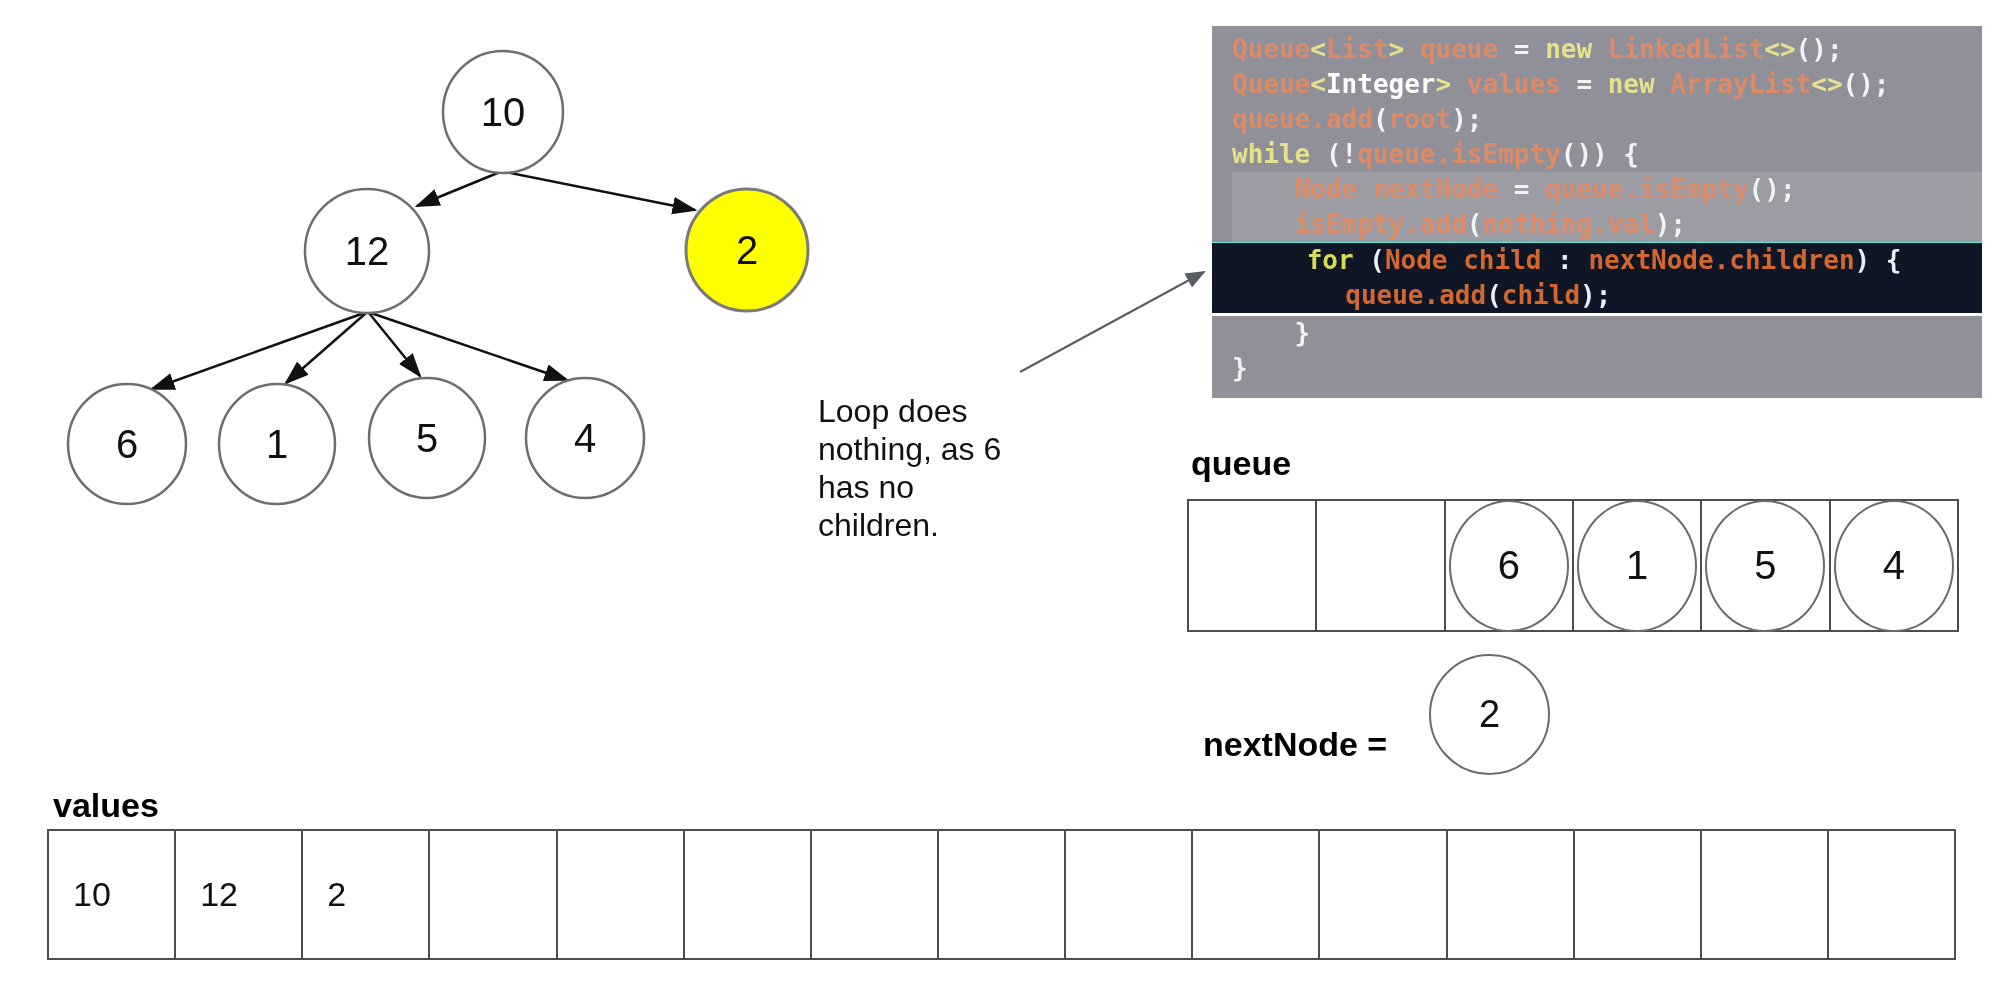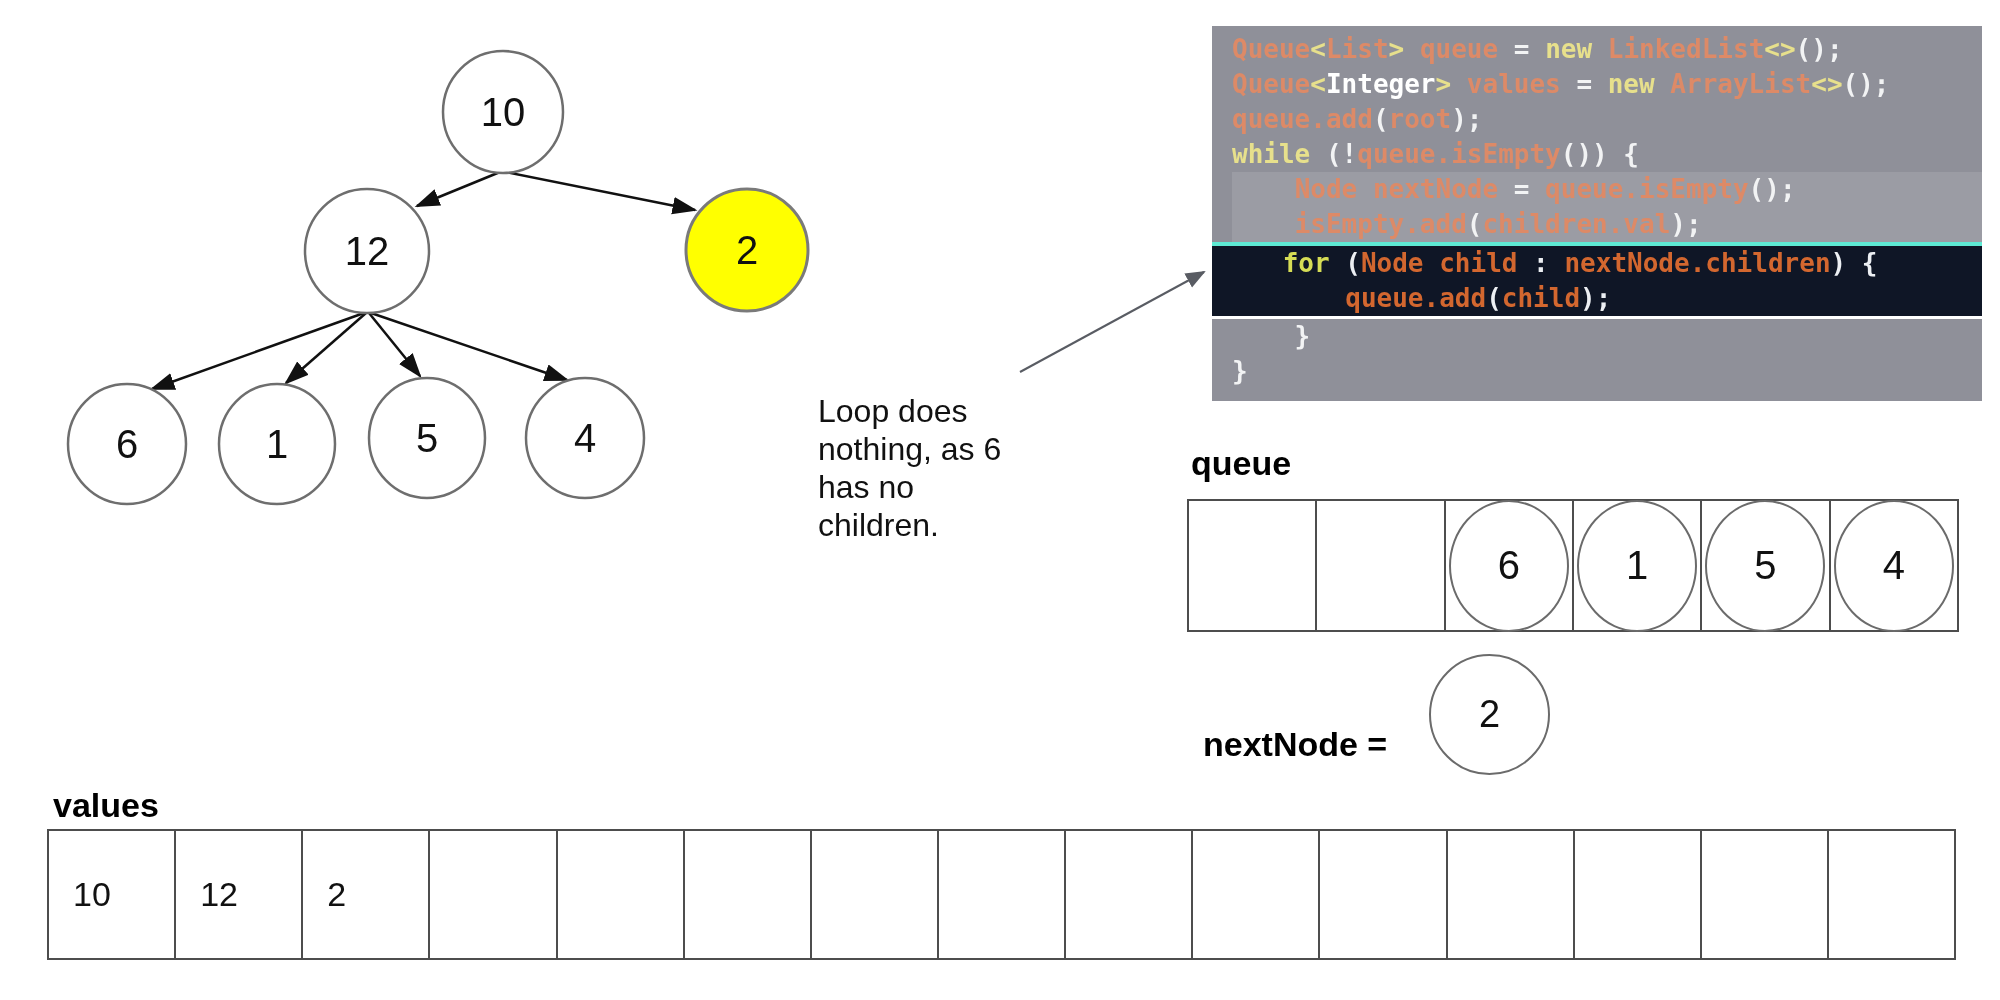--- a/index.html
+++ b/index.html
@@ -12,21 +12,21 @@
   .tree-node.hl{stroke:#7a7a7a;stroke-width:3;}
   .tree-label{font-size:40px;text-anchor:middle;fill:#111;font-family:"Liberation Sans",sans-serif;}
   
   .code-block{position:absolute;left:1212px;top:26px;width:770px;box-sizing:border-box;
               background:#8f9099;padding:6px 0 12px 20px;
               font-family:"DejaVu Sans Mono","Liberation Mono",monospace;
               font-size:26px;font-weight:bold;}
   .cline{height:35px;line-height:35px;white-space:pre;}
   .cline.lt{background:rgba(255,255,255,0.11);}
   .cline.hl{background:#0f1626;}
-  .cline.hlf{border-top:4px solid #5eead4;margin-left:-20px;padding-left:8px;}
+  .cline.hlf{border-top:1px solid #5eead4;margin-left:-20px;padding-left:32px;}
   .cline.hll{border-bottom:3px solid #ffffff;margin-left:-20px;padding-left:8px;}
   .tk-o{color:#dd8a67;}
   .tk-y{color:#e7e08c;}
   .tk-w{color:#f2f3f4;}
   .tk-n{color:#ffffff;}
   .cline.hl .tk-o{color:#d3672f;}
   .cline.hl .tk-y{color:#d6dd55;}
   .cline.hl .tk-w{color:#eceff3;}
   
   .pointer-svg{position:absolute;left:1005px;top:256px;}
@@ -88,21 +88,21 @@
       <ellipse cx="585" cy="438" rx="59" ry="60" fill="#ffffff" class="tree-node"></ellipse>
       <text x="585" y="438" dy="0.35em" class="tree-label">4</text>
     </svg>
 
   <div class="code-block">
       <div class="cline"><span class="tk-o">Queue</span><span class="tk-y">&lt;</span><span class="tk-o">List</span><span class="tk-y">&gt;</span><span class="tk-w"> </span><span class="tk-o">queue</span><span class="tk-w"> = </span><span class="tk-y">new</span><span class="tk-w"> </span><span class="tk-o">LinkedList</span><span class="tk-y">&lt;&gt;</span><span class="tk-w">();</span></div>
       <div class="cline"><span class="tk-o">Queue</span><span class="tk-y">&lt;</span><span class="tk-n">Integer</span><span class="tk-y">&gt;</span><span class="tk-w"> </span><span class="tk-o">values</span><span class="tk-w"> = </span><span class="tk-y">new</span><span class="tk-w"> </span><span class="tk-o">ArrayList</span><span class="tk-y">&lt;&gt;</span><span class="tk-w">();</span></div>
       <div class="cline"><span class="tk-o">queue.add</span><span class="tk-w">(</span><span class="tk-o">root</span><span class="tk-w">);</span></div>
       <div class="cline"><span class="tk-y">while</span><span class="tk-w"> (!</span><span class="tk-o">queue.isEmpty</span><span class="tk-w">()) {</span></div>
       <div class="cline lt"><span class="tk-w">    </span><span class="tk-o">Node nextNode</span><span class="tk-w"> = </span><span class="tk-o">queue.isEmpty</span><span class="tk-w">();</span></div>
-      <div class="cline lt"><span class="tk-w">    </span><span class="tk-o">isEmpty.add</span><span class="tk-w">(</span><span class="tk-o">children.val</span><span class="tk-w">);</span></div>
+      <div class="cline lt"><span class="tk-w">    </span><span class="tk-o">isEmpty.add</span><span class="tk-w">(</span><span class="tk-o">nothing.val</span><span class="tk-w">);</span></div>
       <div class="cline hl hlf"><span class="tk-w">    </span><span class="tk-y">for</span><span class="tk-w"> (</span><span class="tk-o">Node child</span><span class="tk-w"> : </span><span class="tk-o">nextNode.children</span><span class="tk-w">) {</span></div>
       <div class="cline hl hll"><span class="tk-w">        </span><span class="tk-o">queue.add</span><span class="tk-w">(</span><span class="tk-o">child</span><span class="tk-w">);</span></div>
       <div class="cline"><span class="tk-w">    }</span></div>
       <div class="cline"><span class="tk-w">}</span></div>
     </div>
 
   <svg class="pointer-svg" width="215" height="128">
     <defs>
       <marker id="ah-gray" markerWidth="12" markerHeight="10" refX="9" refY="4" orient="auto">
         <path d="M0,0 L10,4 L0,8 Z" fill="#595c63"></path>

